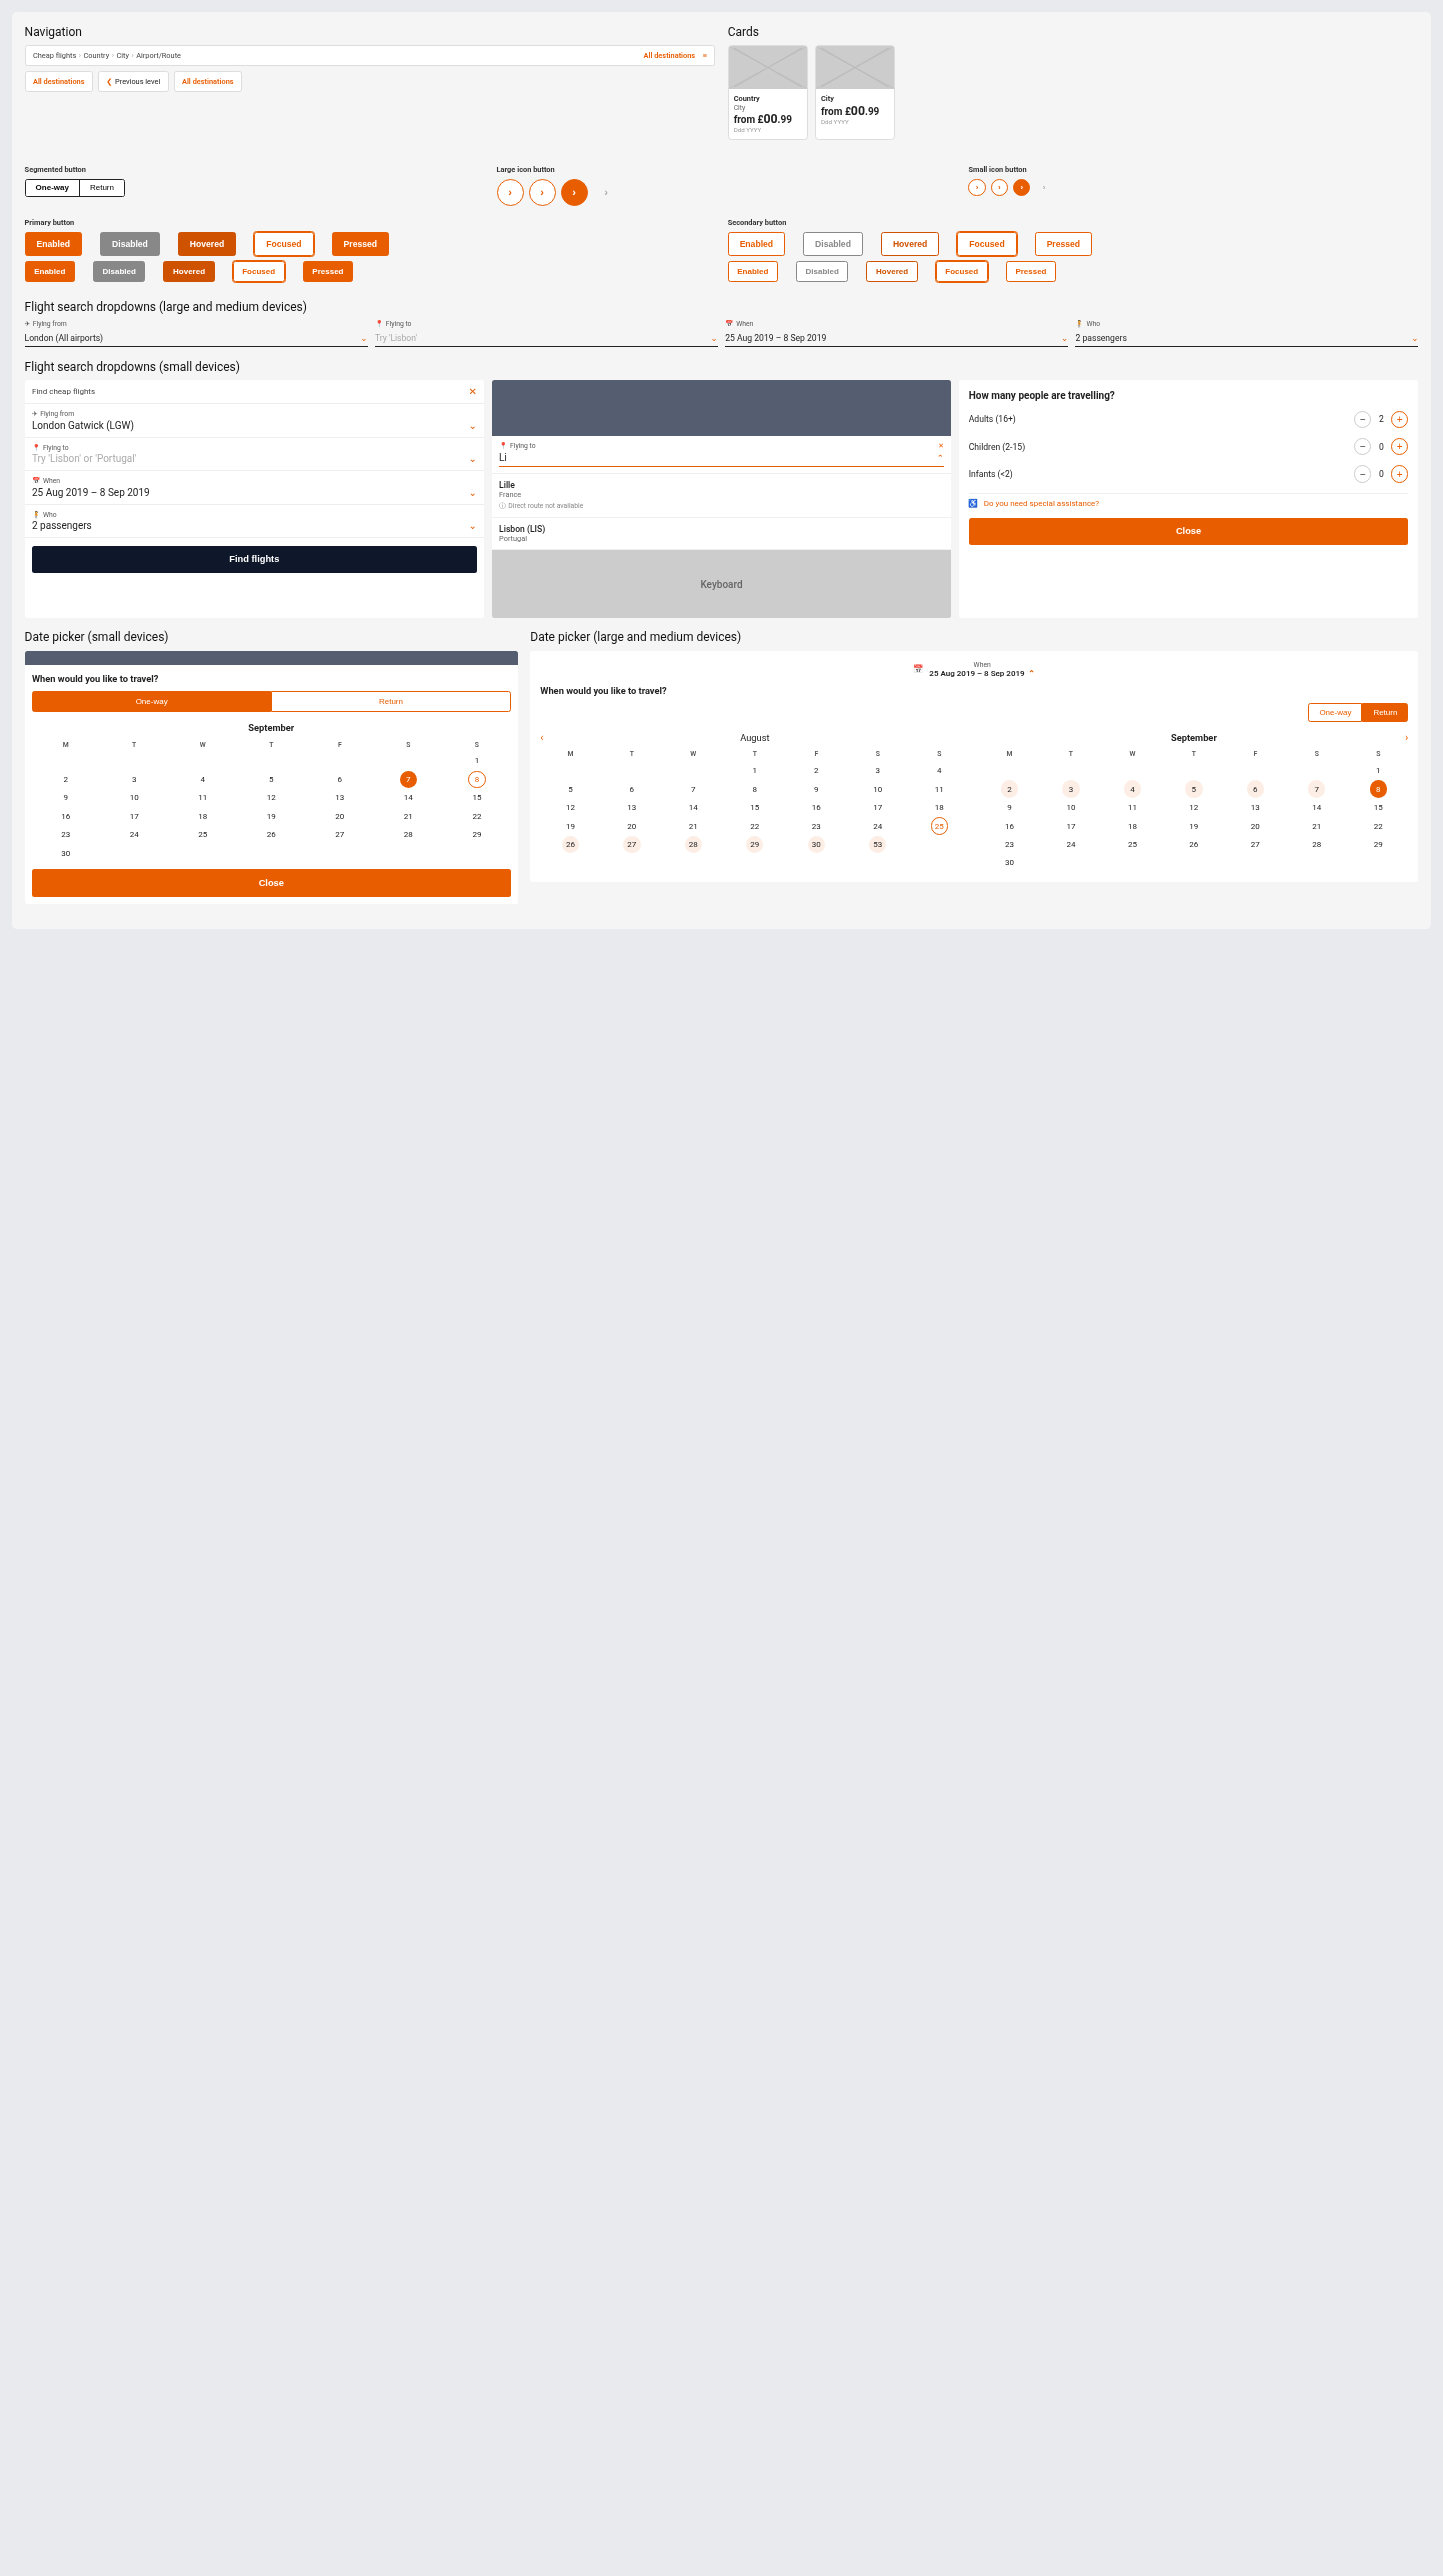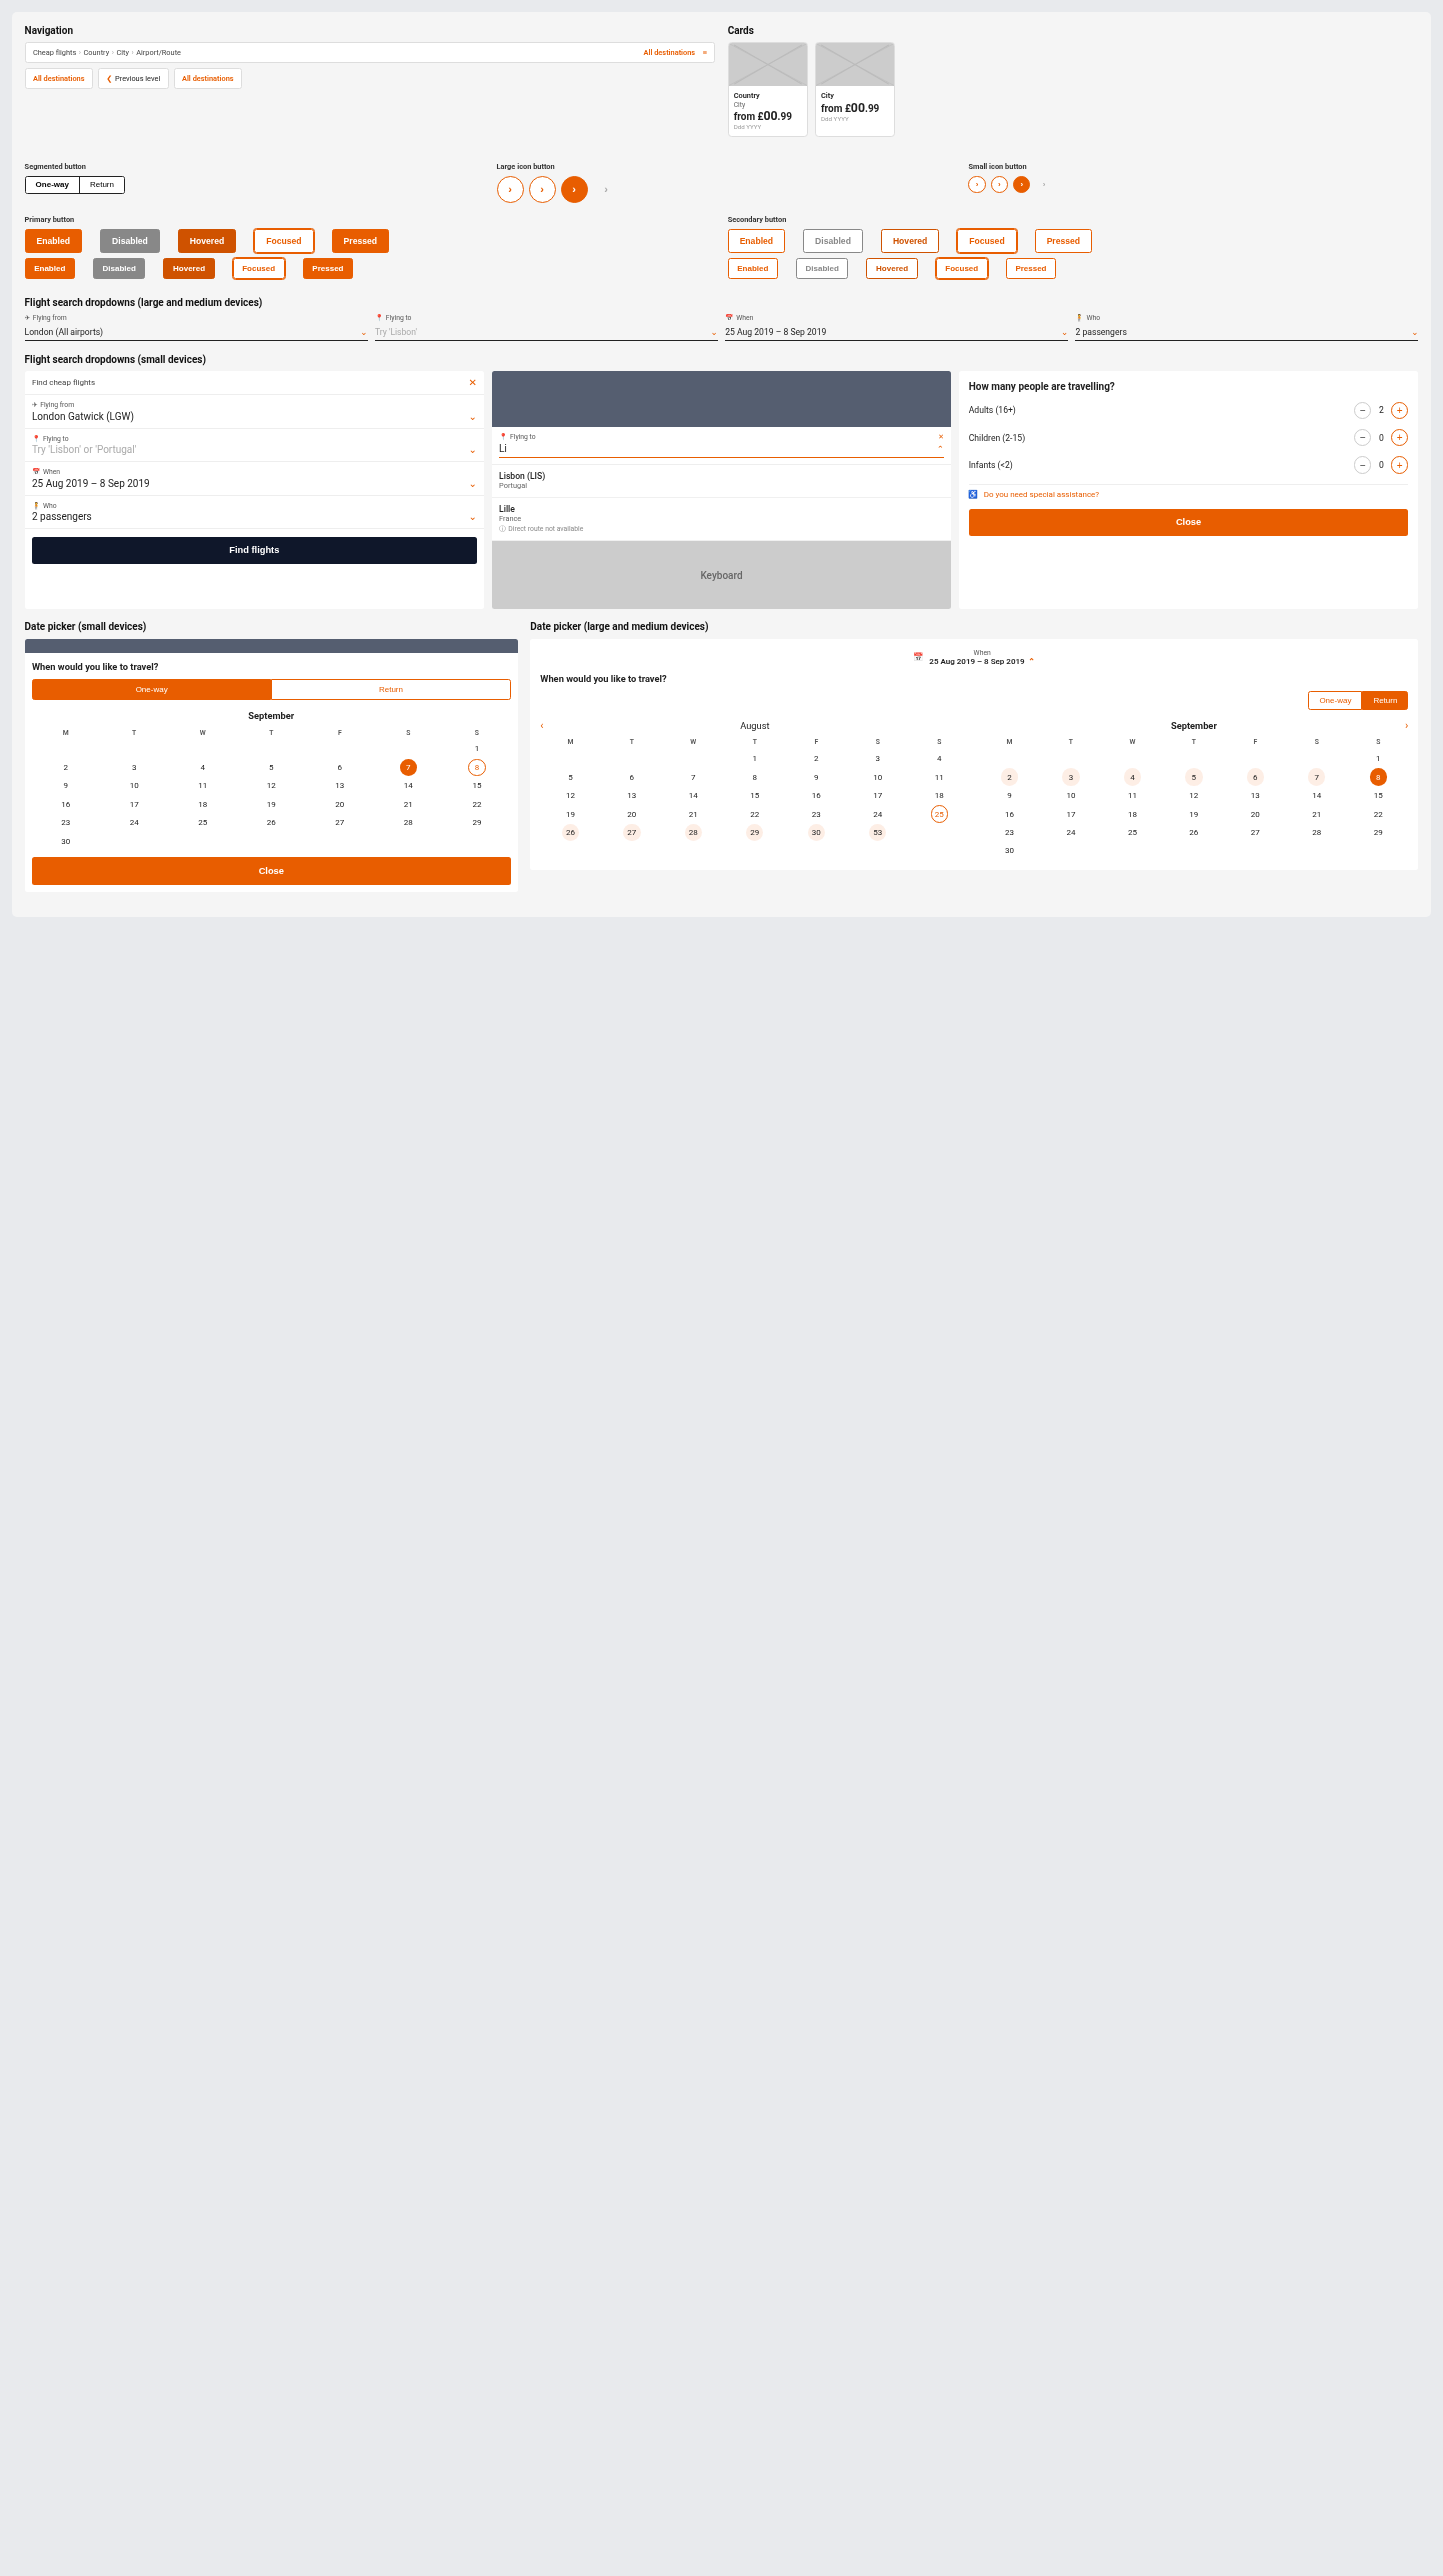--- a/index.html
+++ b/index.html
@@ -16,22 +16,22 @@
       letter-spacing: 0.6px;
       margin-bottom: 12.3px;
       text-transform: uppercase;
     }
     .main-card {
       background: #f5f5f5;
       border-radius: 5px;
       padding: 12.3px;
     }
     .section-label {
-      font-size: 10px;
-      font-weight: 700;
+      font-size: 12px;
+      font-weight: 400;
       margin-bottom: 6.2px;
       color: #111;
     }
     .two-col {
       display: grid;
       grid-template-columns: 1fr 1fr;
       gap: 12.3px;
       margin-bottom: 12.3px;
     }
     
@@ -765,29 +765,29 @@
           <div class="flying-to-label">
             <span>📍</span> Flying to
             <span style="margin-left:auto; color:#e85d00; cursor:pointer;">✕</span>
           </div>
           <div class="flying-to-input-row">
             <input type="text" value="Li" style="font-size: 10px; width: 80%;">
             <span class="chev-up">⌃</span>
           </div>
         </div>
         <div class="suggestion-item">
-          <div class="suggestion-city">Lisbon (LIS)</div>
-          <div class="suggestion-country">Portugal</div>
-        </div>
-        <div class="suggestion-item">
           <div class="suggestion-city">Lille</div>
           <div class="suggestion-country">France</div>
           <div class="suggestion-warning">
             <span>ⓘ</span> Direct route not available
           </div>
+        </div>
+        <div class="suggestion-item">
+          <div class="suggestion-city">Lisbon (LIS)</div>
+          <div class="suggestion-country">Portugal</div>
         </div>
         <div class="flying-to-keyboard">Keyboard</div>
       </div>
 
       <div class="passengers-col">
         <div class="passengers-title">How many people are travelling?</div>
         <div class="passenger-row">
           <span class="passenger-label">Adults (16+)</span>
           <div class="passenger-counter">
             <button class="counter-btn">−</button>

